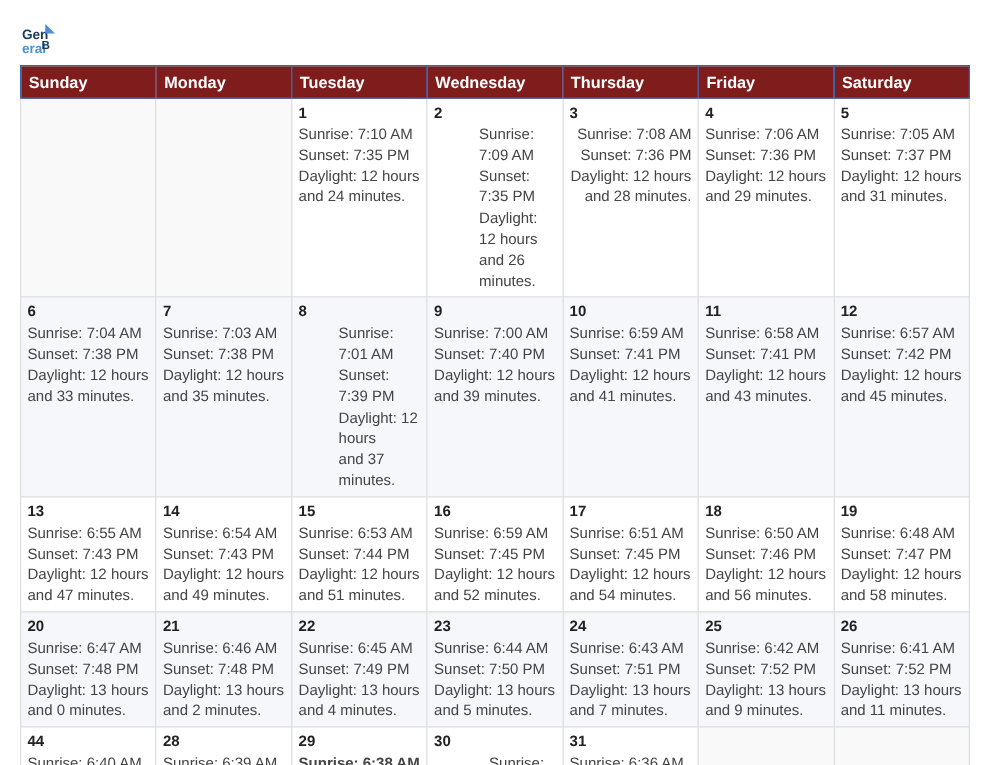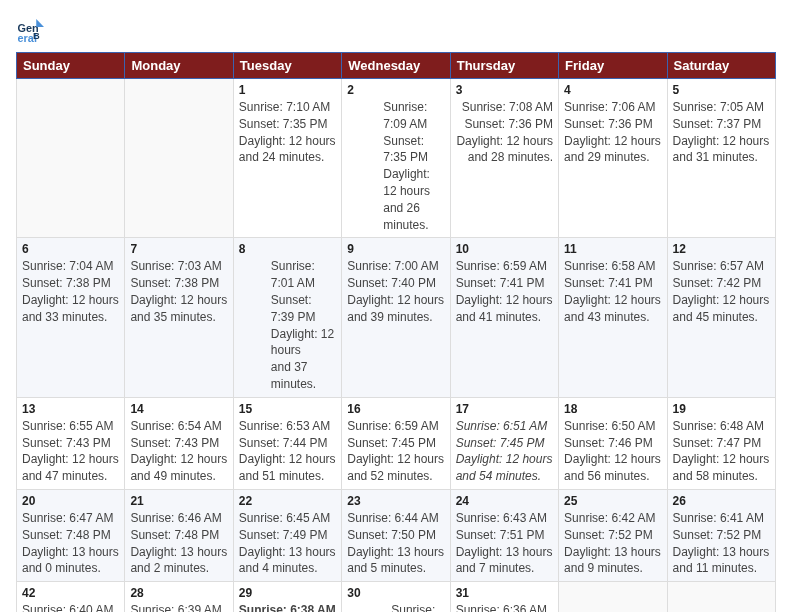--- a/index.html
+++ b/index.html
@@ -231,21 +231,21 @@
         </td>
         <td>
           <span class="day-num">16</span>
           <div class="day-info" style="white-space: pre-line;">Sunrise: 6:59 AM
 Sunset: 7:45 PM
 Daylight: 12 hours
 and 52 minutes.</div>
         </td>
         <td>
           <span class="day-num">17</span>
-          <div class="day-info" style="white-space: pre-line; font-style: italic;">Sunrise: 6:51 AM
+          <div class="day-info" style="white-space: pre-line;">Sunrise: 6:51 AM
 Sunset: 7:45 PM
 Daylight: 12 hours
 and 54 minutes.</div>
         </td>
         <td>
           <span class="day-num">18</span>
           <div class="day-info" style="white-space: pre-line;">Sunrise: 6:50 AM
 Sunset: 7:46 PM
 Daylight: 12 hours
 and 56 minutes.</div>
@@ -304,21 +304,21 @@
         <td>
           <span class="day-num">26</span>
           <div class="day-info" style="white-space: pre-line;">Sunrise: 6:41 AM
 Sunset: 7:52 PM
 Daylight: 13 hours
 and 11 minutes.</div>
         </td>
       </tr>
       <tr>
         <td>
-          <span class="day-num">42</span>
+          <span class="day-num">44</span>
           <div class="day-info" style="white-space: pre-line;">Sunrise: 6:40 AM
 Sunset: 7:53 PM
 Daylight: 13 hours
 and 13 minutes.</div>
         </td>
         <td>
           <span class="day-num">28</span>
           <div class="day-info" style="white-space: pre-line;">Sunrise: 6:39 AM
 Sunset: 7:54 PM
 Daylight: 13 hours

